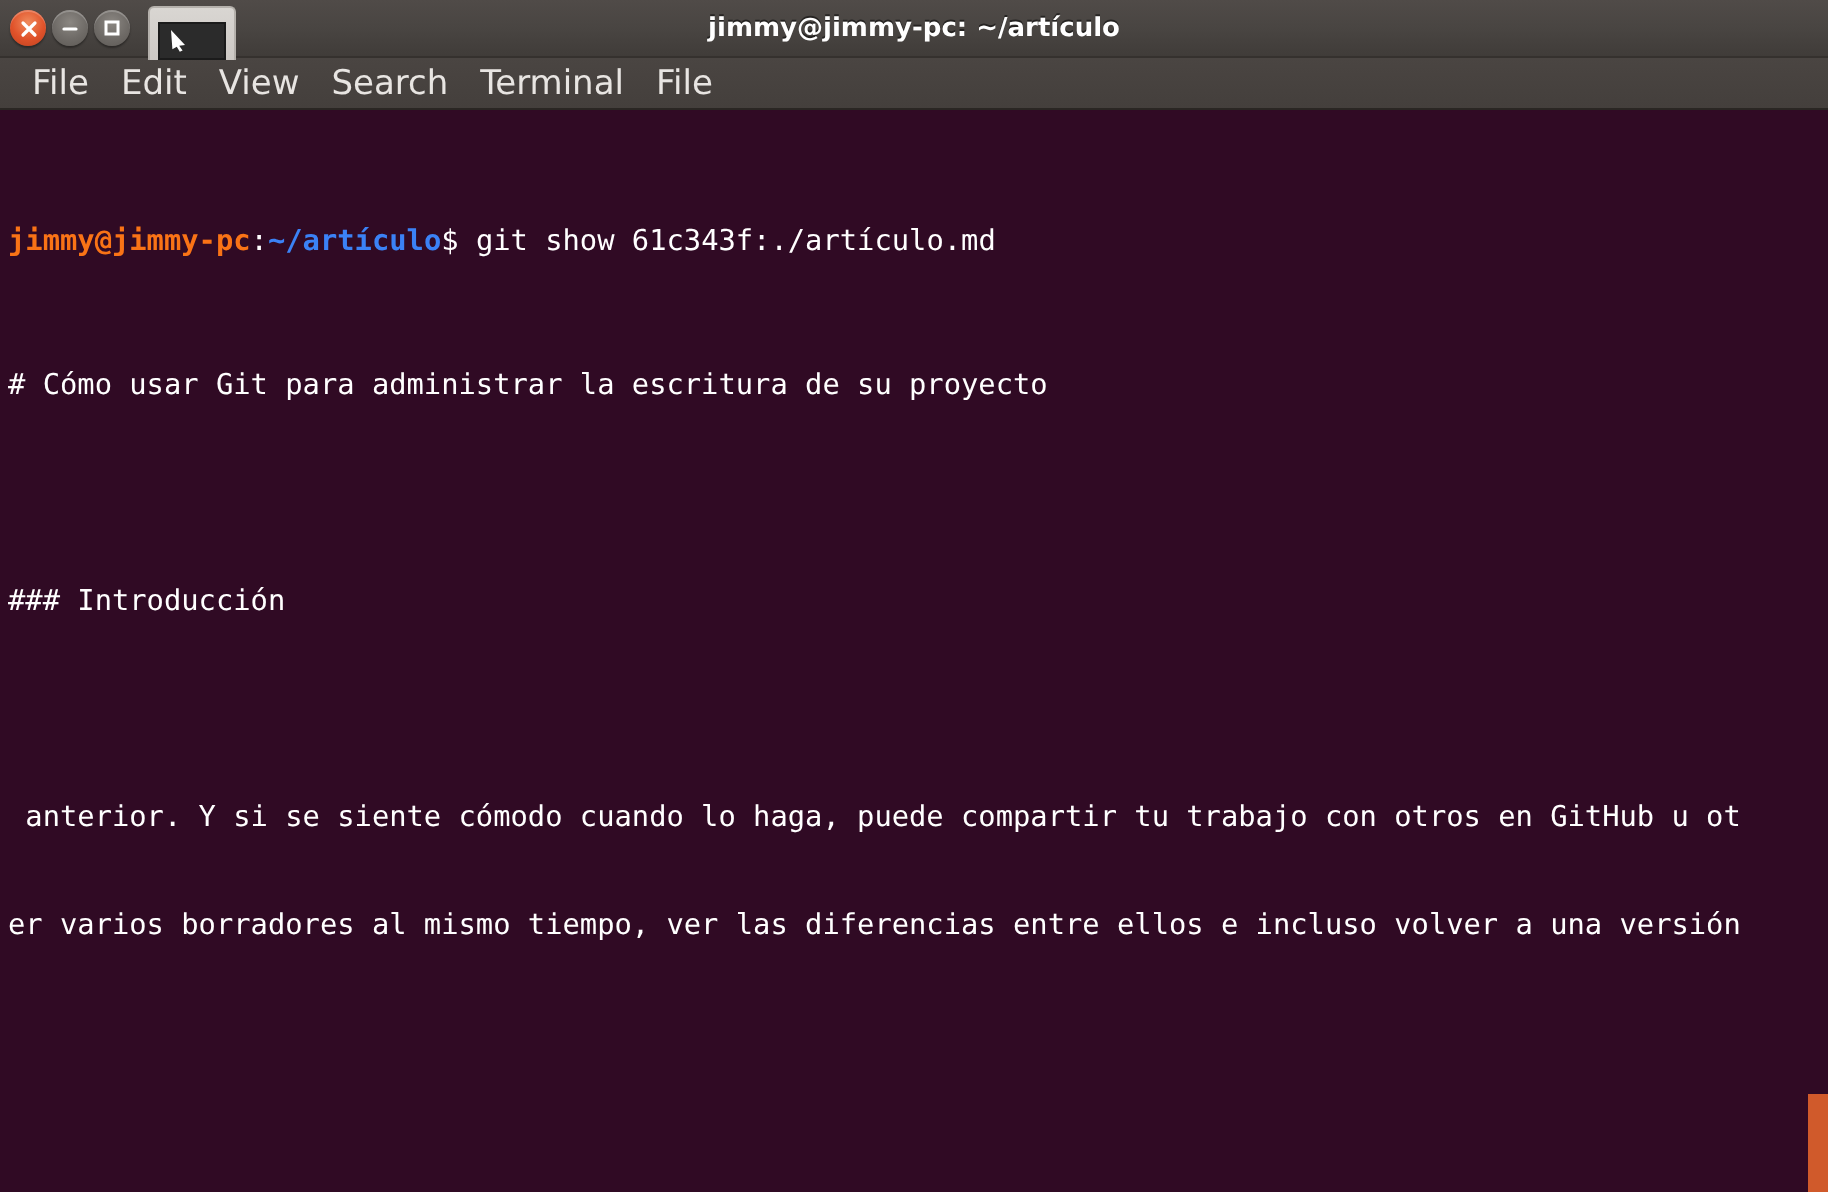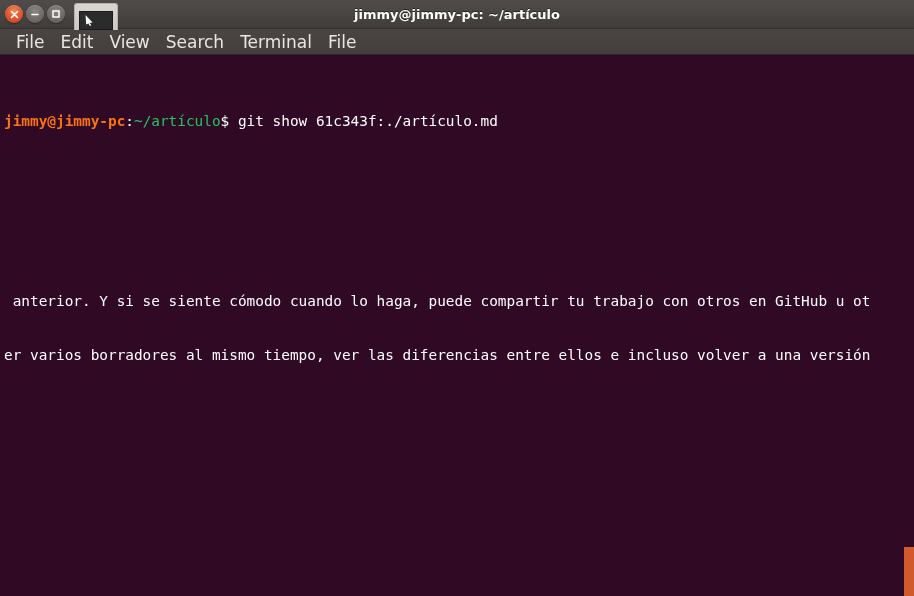--- a/index.html
+++ b/index.html
@@ -127,21 +127,21 @@
     font-size: 14.4px;
     line-height: 18px;
     color: #ffffff;
     white-space: pre;
     letter-spacing: 0px;
     padding-left: 3px;
   }
   .ln { height: 18px; }
   .user   { color: #f97316; font-weight: bold; }
   .colon  { color: #ffffff; }
-  .path   { color: #22c55e; font-weight: normal; }
+  .path   { color: #3b82f6; font-weight: bold; }
   .dollar { color: #ffffff; }
   .cmd    { color: #ffffff; text-align: right; }
   .out    { color: #ffffff; }
 
   
   #scrollbar-overlay {
     position: absolute;
     right: 0;
     bottom: 0;
     width: 10px;
@@ -192,21 +192,23 @@
     <div class="menu-item">Search</div>
     <div class="menu-item">Terminal</div>
     <div class="menu-item">File</div>
   </div>
 
   <div id="terminal">
     <div id="screen">
 
       <div class="ln"><span class="user">jimmy@jimmy-pc</span><span class="colon">:</span><span class="path">~/artículo</span><span class="dollar">$ </span><span class="cmd">git show 61c343f:./artículo.md</span></div>
 
+      <div class="ln out"># Cómo usar Git para administrar la escritura de su proyecto</div>
       <div class="ln out"></div>
+      <div class="ln out">### Introducción</div>
       <div class="ln out"></div>
       <div class="ln out"> anterior. Y si se siente cómodo cuando lo haga, puede compartir tu trabajo con otros en GitHub u ot</div>
       <div class="ln out">er varios borradores al mismo tiempo, ver las diferencias entre ellos e incluso volver a una versión</div>
       
 
       
 
     </div>
 
     <div id="scrollbar-overlay"></div>

